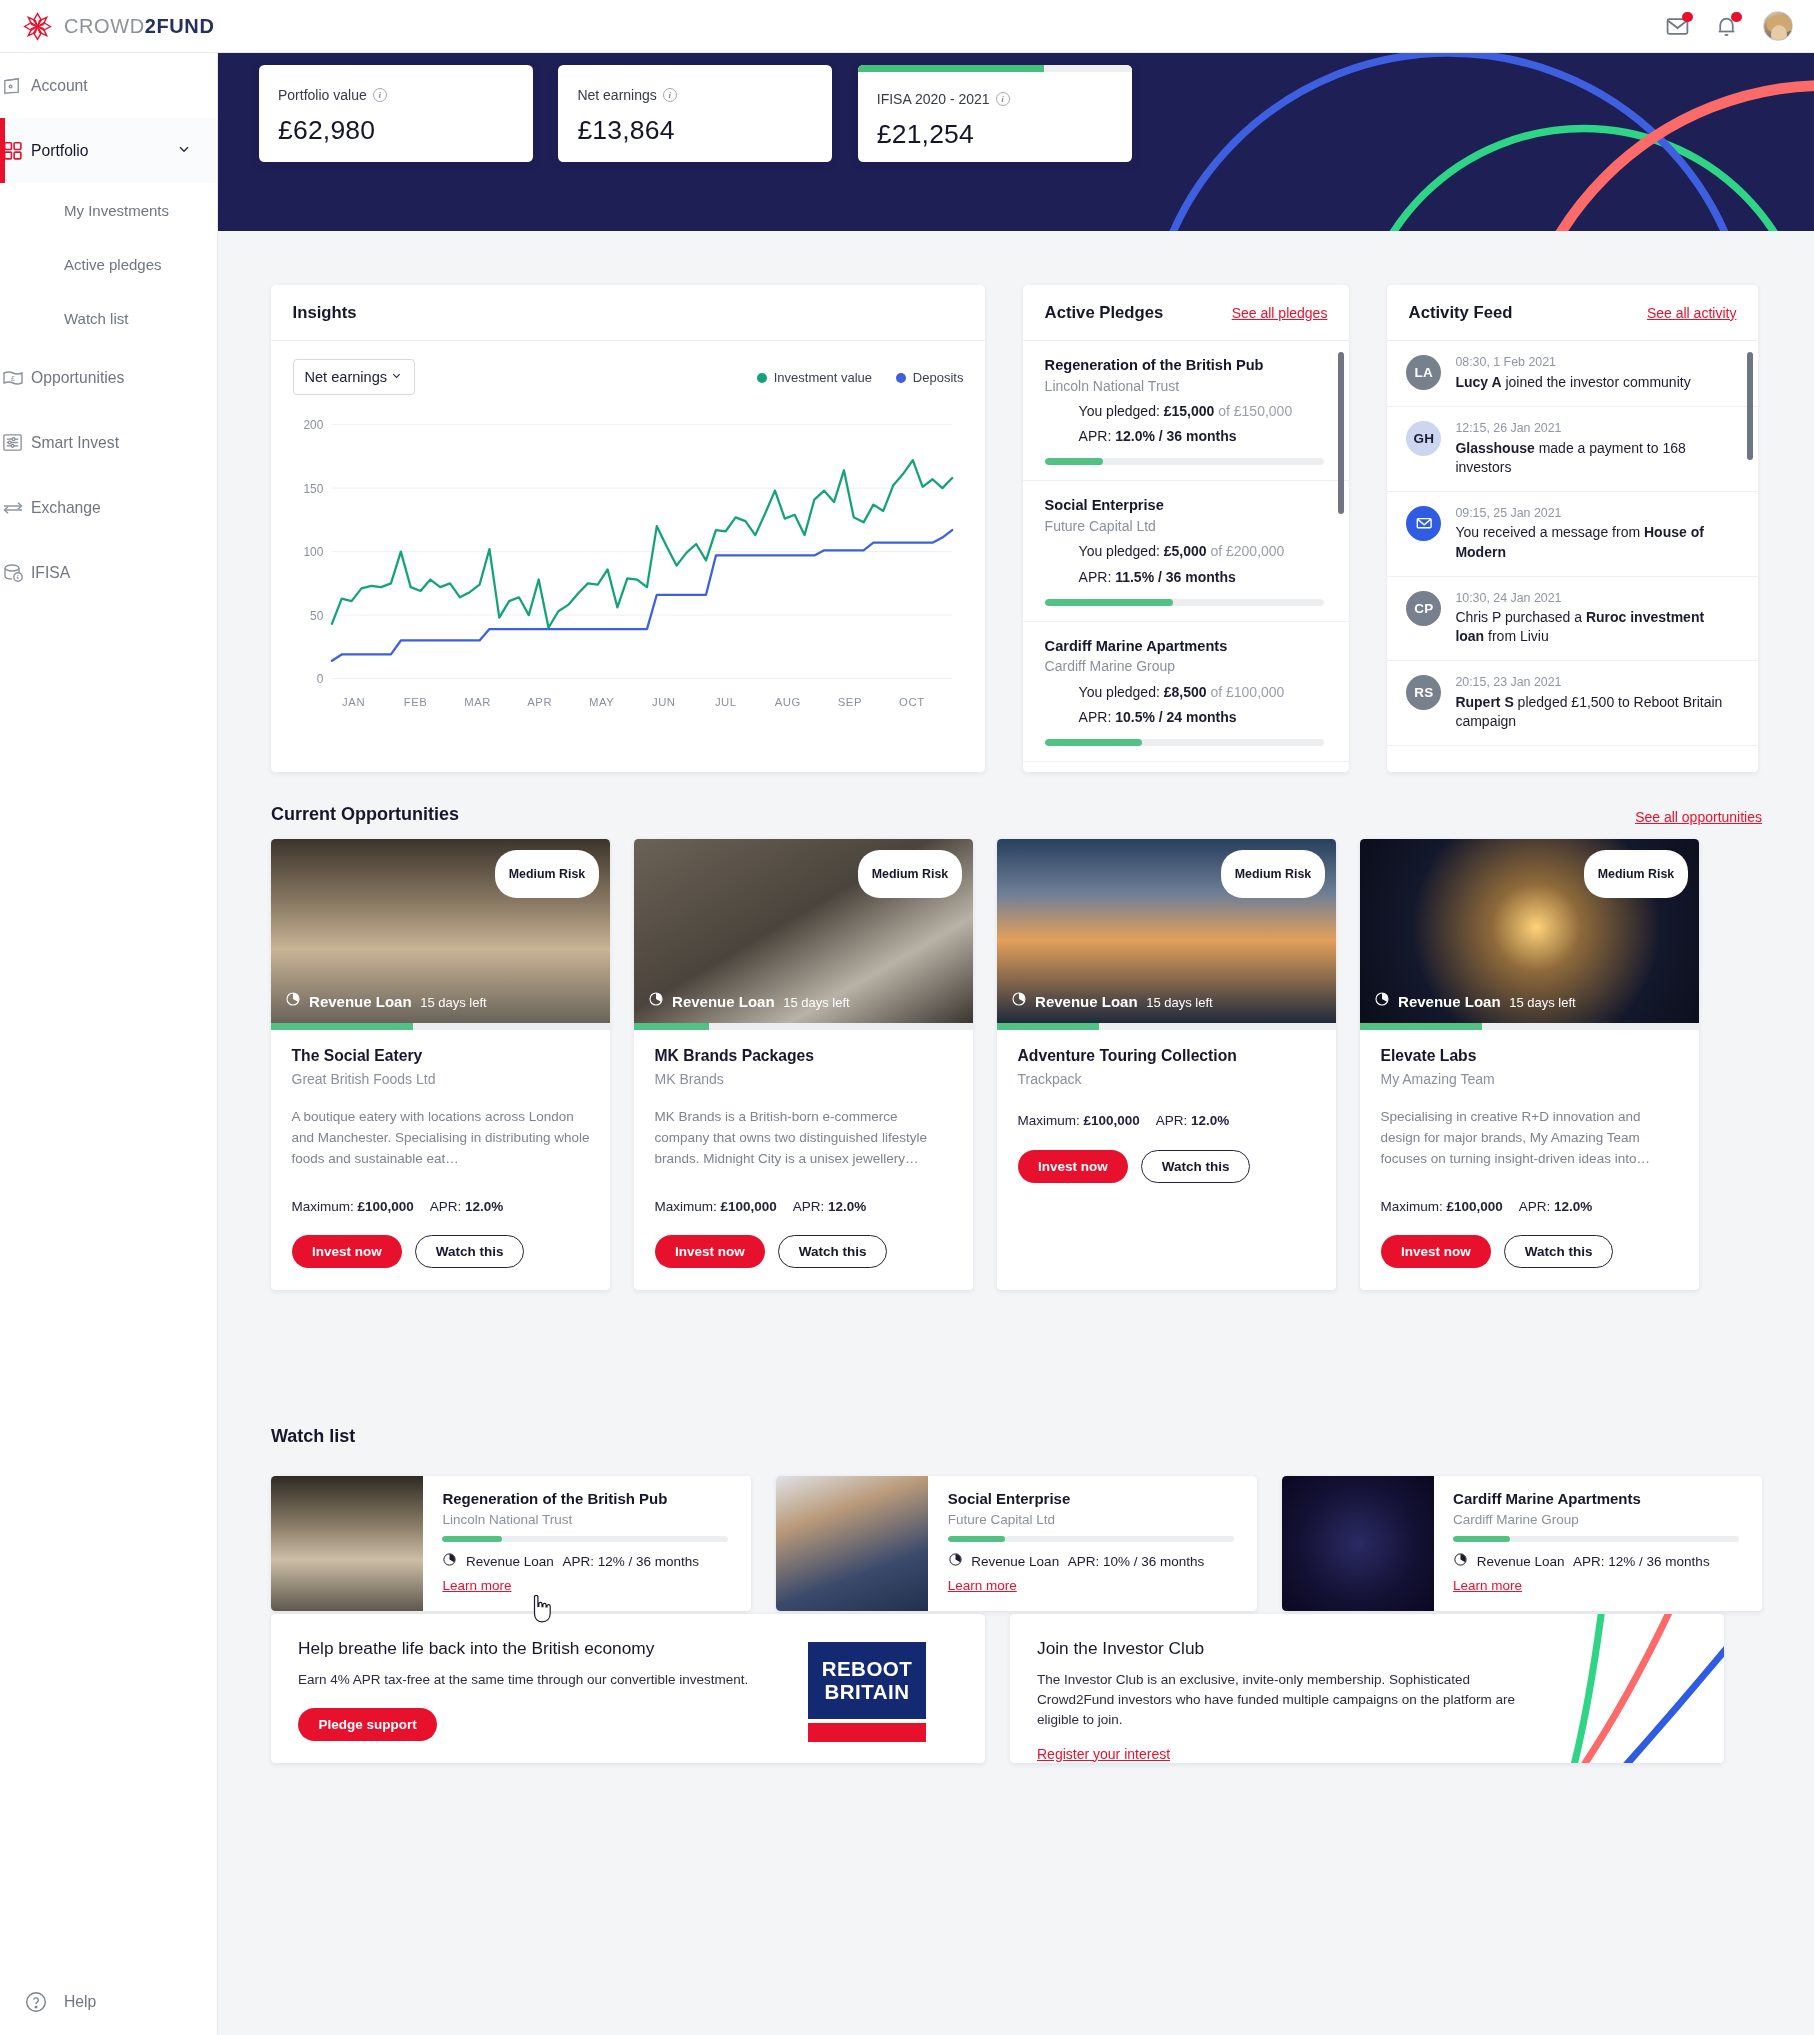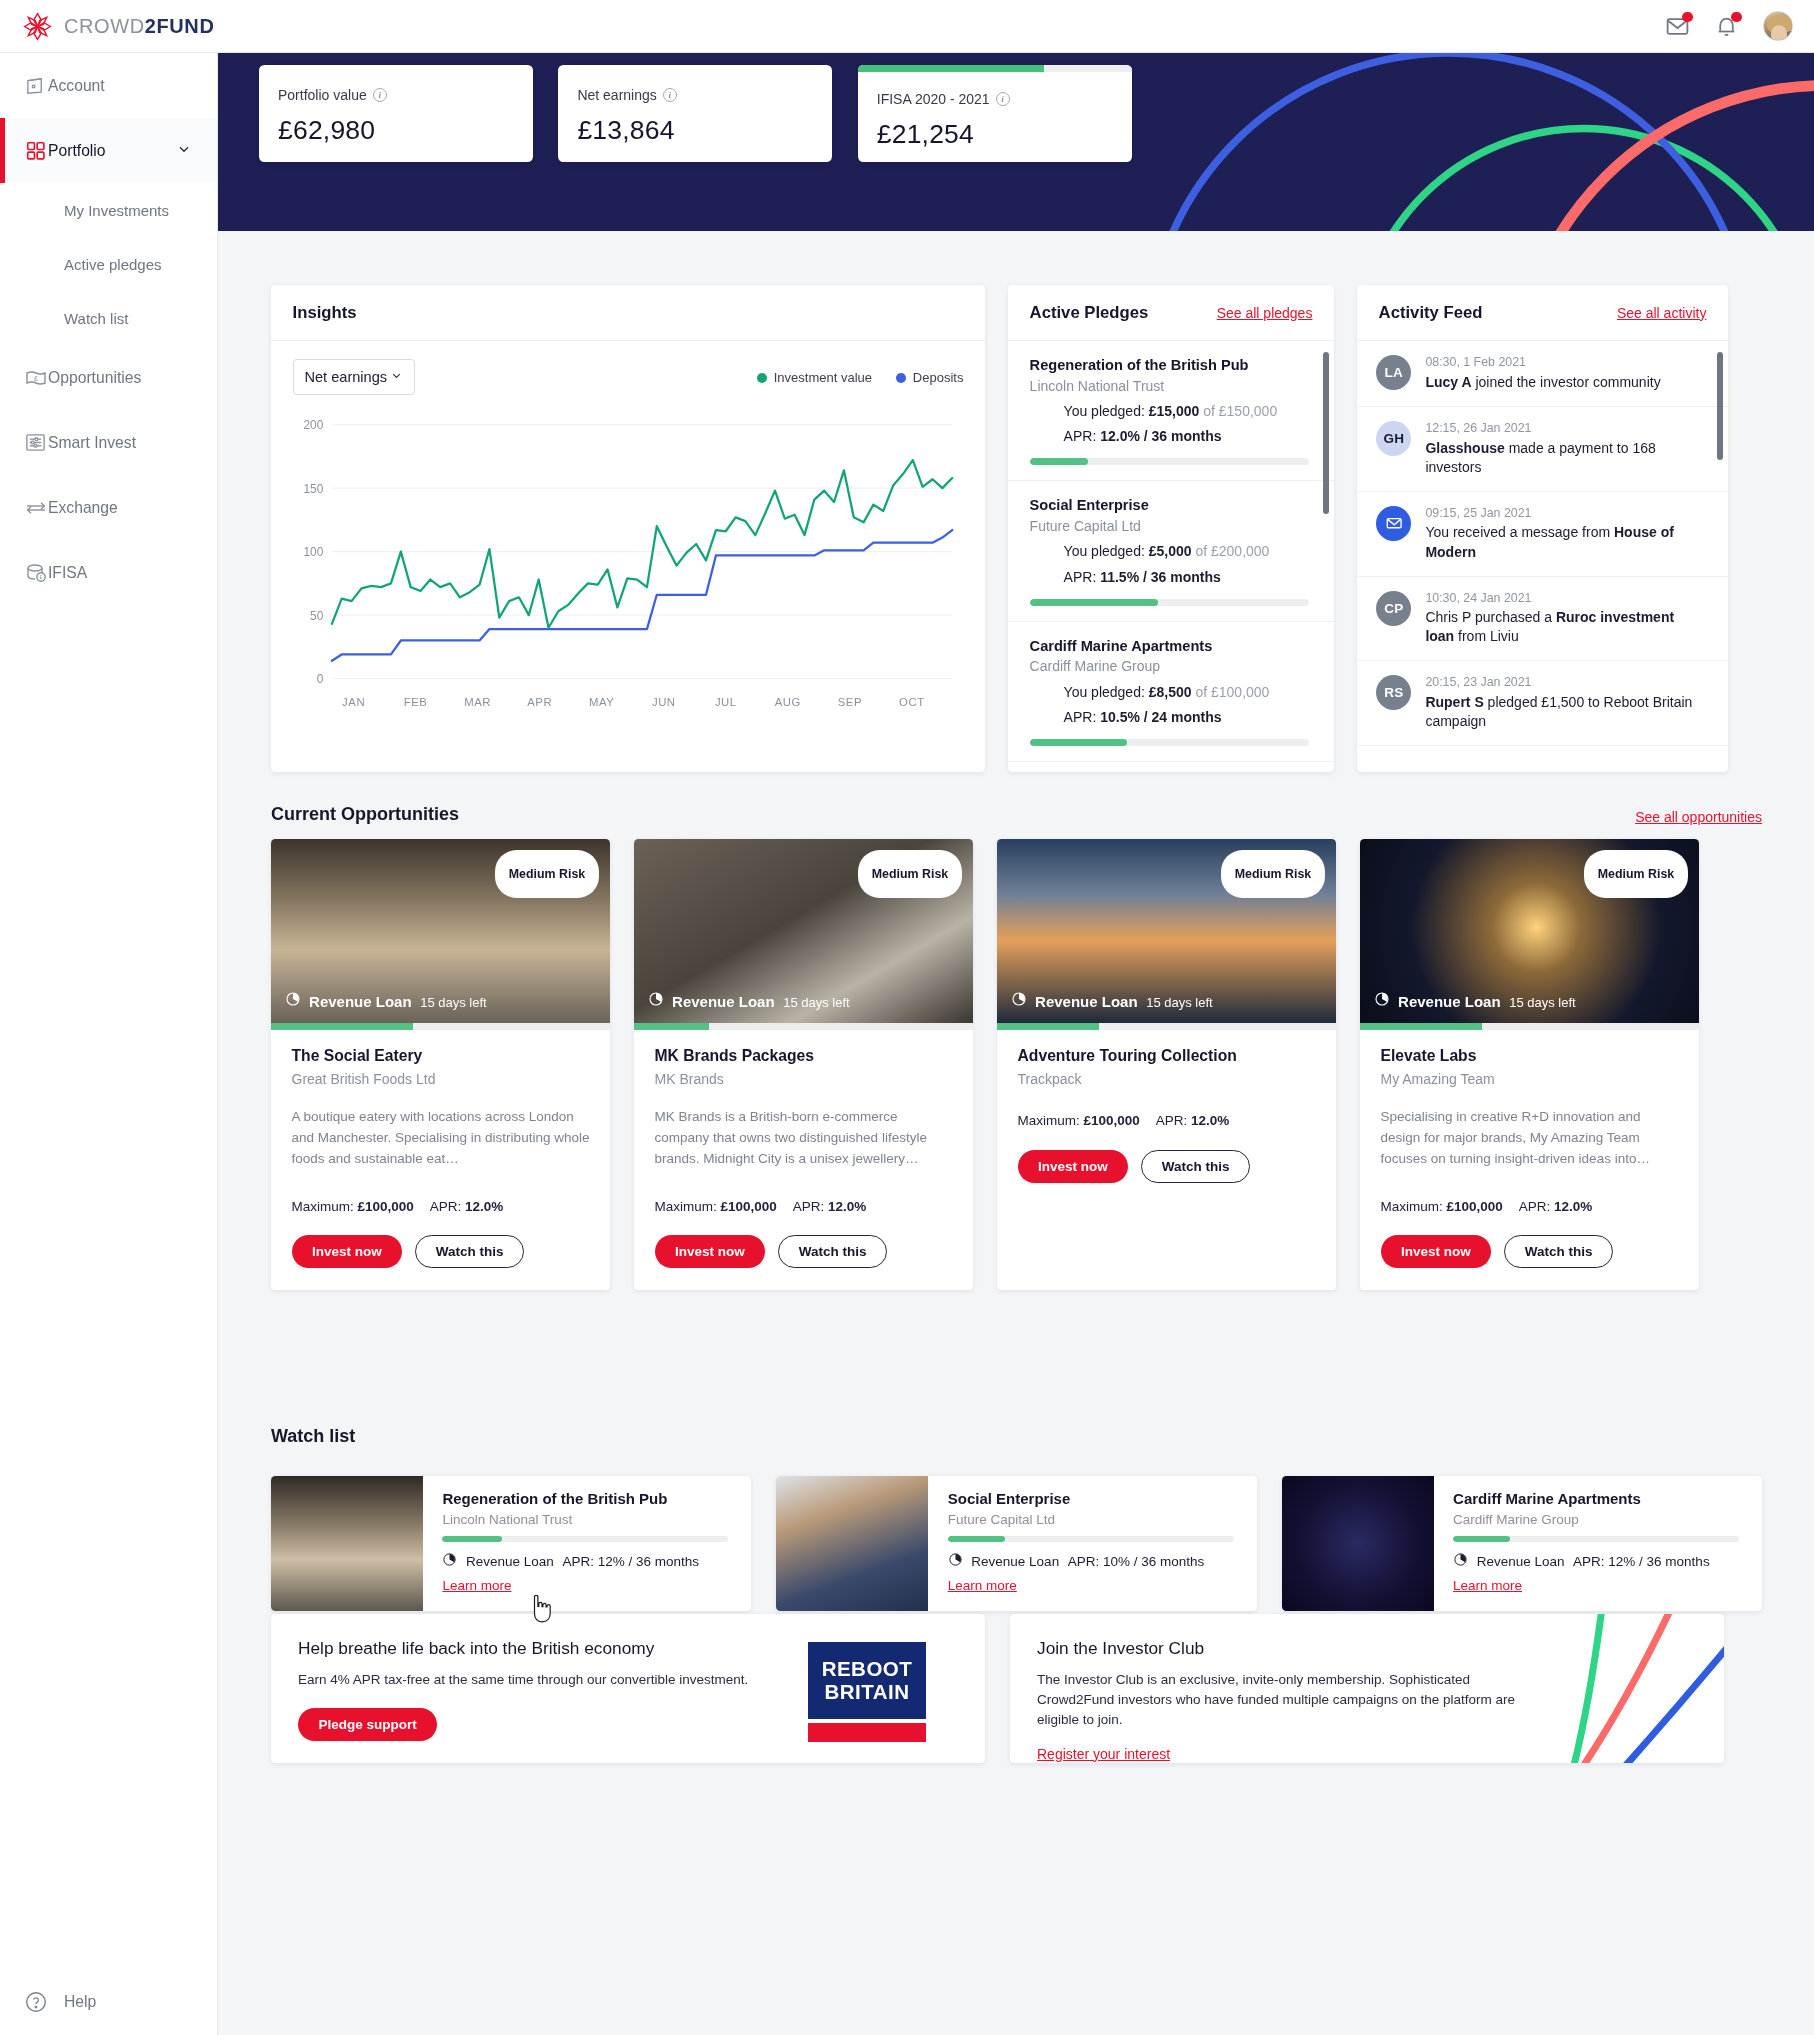--- a/index.html
+++ b/index.html
@@ -41,22 +41,22 @@
     content:""; position:absolute; left:2.2px; top:2.7px; width:26px; height:17.3px;
     border-radius: 50% 50% 30% 30%; background:#cda96f;
   }
 
   
   .sidebar {
     position: absolute; top: 53px; left: 0; width: 218px; height: 1982px;
     background: #ffffff; border-right: 0.5px solid #e6e8ec; z-index: 30;
   }
   .nav-item {
-    display: flex; align-items: center; height: 65px; padding-left: 23px;
-    gap: 0; cursor: pointer; position: relative; font-size: 15.7px; color: #6f7682; text-align: right;
+    display: flex; align-items: center; height: 65px; 
+    gap: 6px; cursor: pointer; position: relative; font-size: 15.7px; color: #6f7682; text-align: right;
   }
   .nav-item.active { background: #fafbfc; color: #15152b; font-weight: 500; }
   .nav-item.active::before {
     content: ""; position: absolute; left: 0; top: 0; bottom: 0; width: 4.9px; background: #e8112d;
   }
   .nav-icon { width: 25px; height: 25px; flex: 0 0 25px; display:flex; align-items:center; justify-content:center;}
   .nav-caret { margin-left: auto; margin-right: 25px; }
   .sub-item {
     display: flex; align-items: center; height: 54px; padding-left: 64px;
     font-size: 15px; color: #6f7682; cursor: pointer;
@@ -103,21 +103,21 @@
     height: 56px; display: flex; align-items: center; padding: 0 21.6px;
     border-bottom: 0.5px solid #ecedf1;
   }
   .card-title { font-size: 16.7px; font-weight: 700; color: #17172c; }
   .link-red {
     margin-left: auto; color: #e8112d; font-size: 14px;
     text-decoration: underline; cursor: pointer;
   }
 
   
-  .mid-row { position: absolute; top: 54px; left: 53px; display: flex; gap: 23px; }
+  .mid-row { position: absolute; top: 54px; left: 53px; display: flex; gap: 38px; }
   .insights { width: 714px; height: 487px; }
   .pledges  { width: 326px; height: 487px; position: relative; overflow: hidden; }
   .activity { width: 371px; height: 487px; position: relative; overflow: hidden; }
 
   .chart-toolbar { display: flex; align-items: center; padding: 18.4px 21.6px 0 21.6px; }
   .select-box {
     border: 0.5px solid #d7dade; border-radius: 3.8px; height: 36px; width: 122px;
     display: flex; align-items: center; padding: 0 10.8px; font-size: 14.6px;
     color: #20203a; cursor: pointer; background: #fff;
   }

